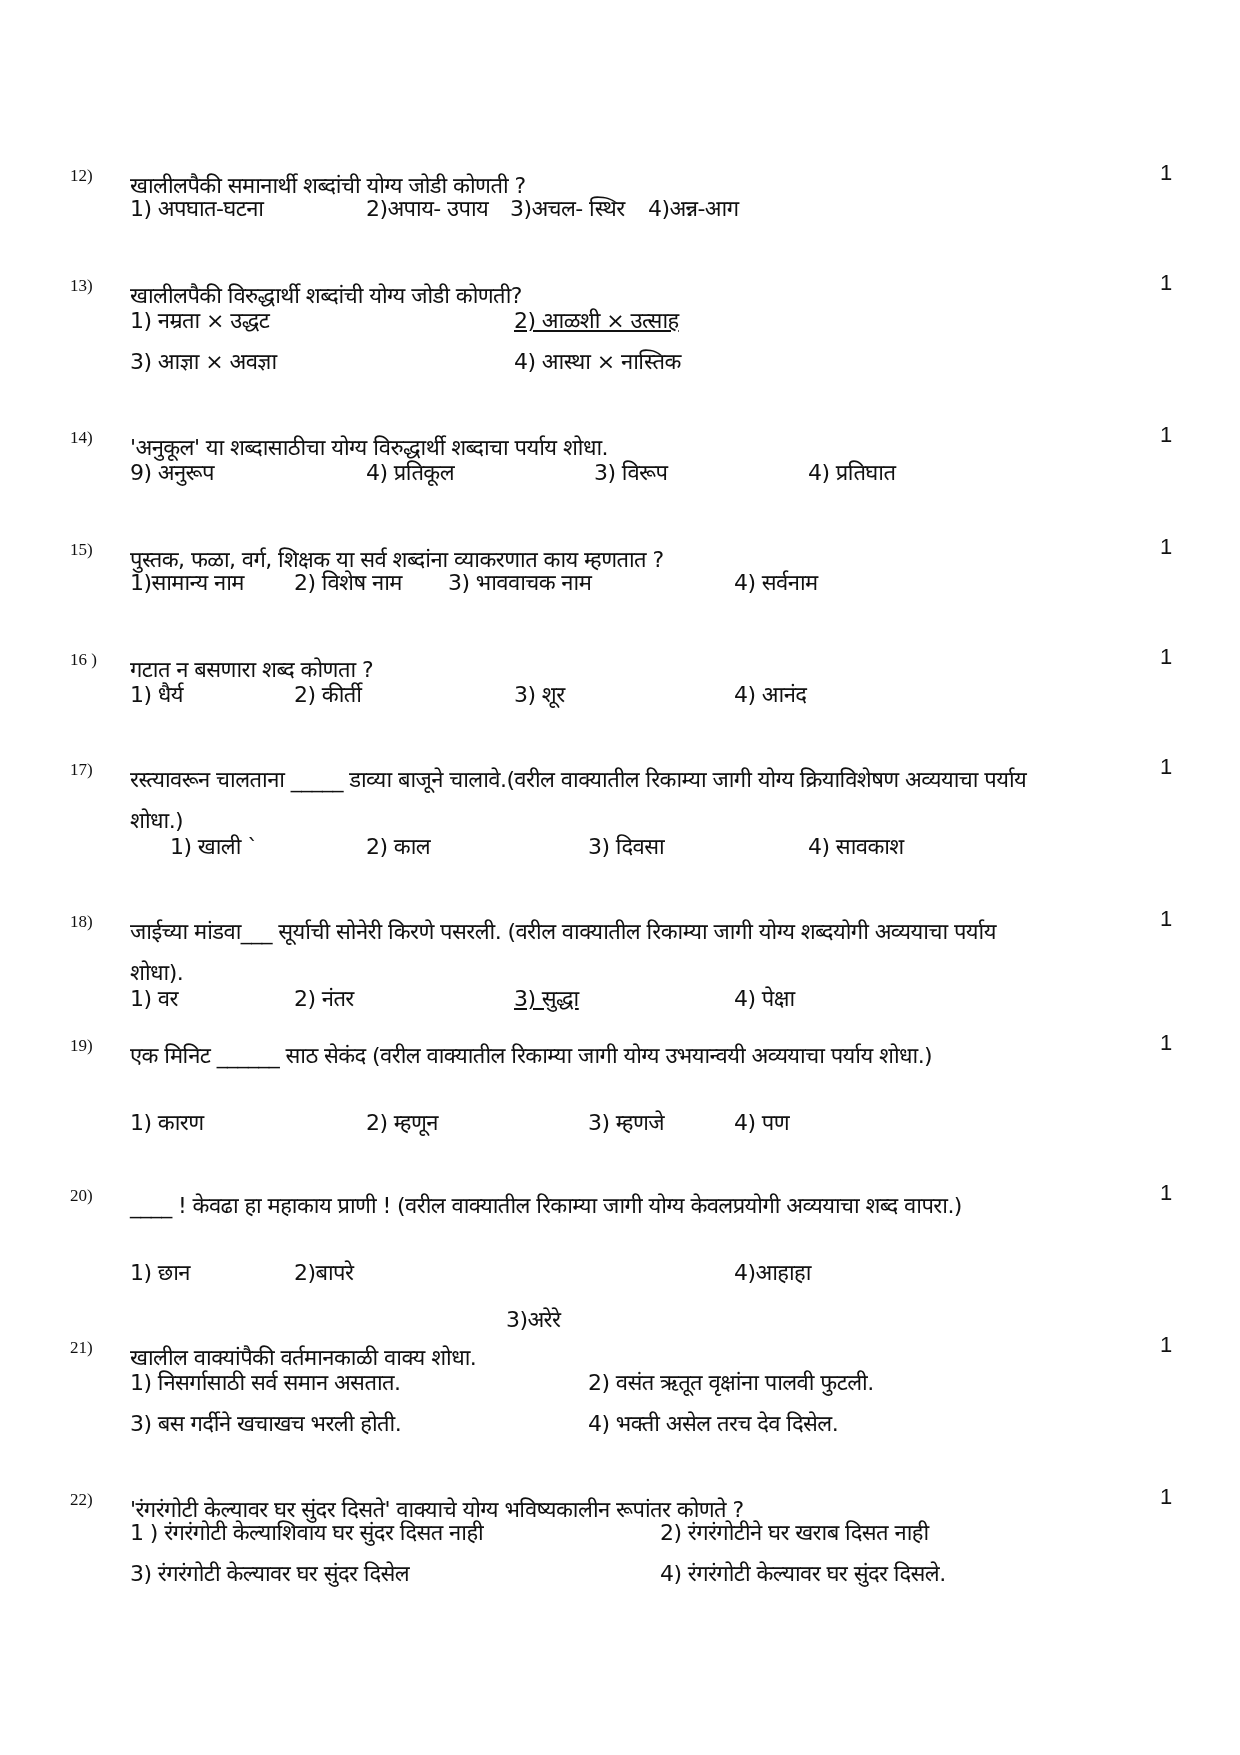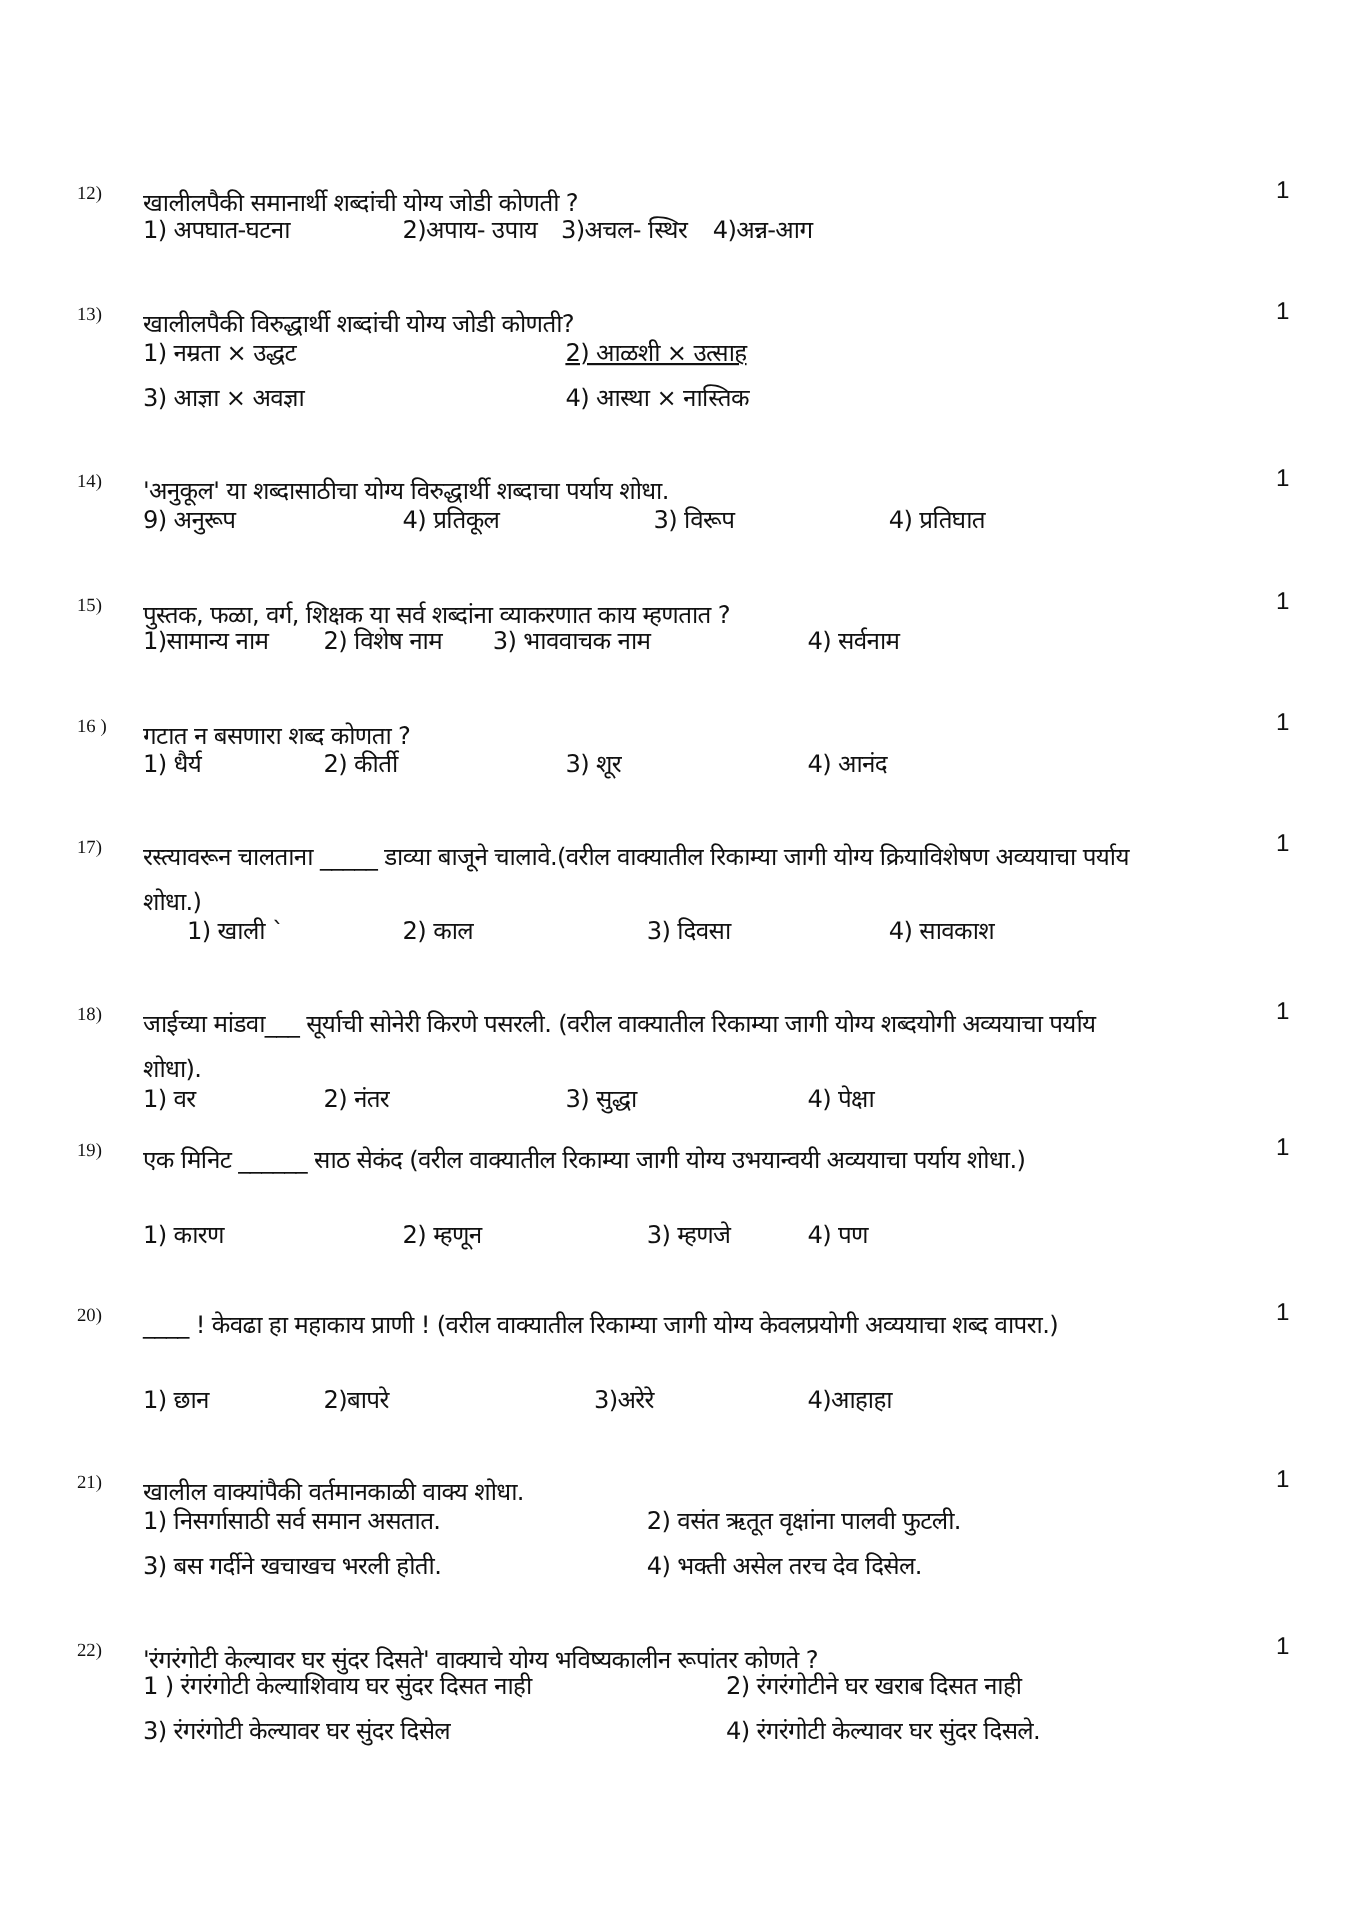--- a/index.html
+++ b/index.html
@@ -100,21 +100,21 @@
   </div>
 </div>
 
 <div class="q" style="top:906px;">
   <span class="qnum">18)</span>
   <span class="qtext">जाईच्या मांडवा___  सूर्याची सोनेरी किरणे पसरली. (वरील वाक्यातील रिकाम्या जागी योग्य शब्दयोगी अव्ययाचा पर्याय शोधा).</span>
   <span class="qmark">1</span>
   <div class="opts" style="top:76px;">
     <span class="opt" style="left:0;">1) वर</span>
     <span class="opt" style="left:164px;">2) नंतर</span>
-    <span class="opt" style="left:384px;">3) सुद्धा</span>
+    <span class="opt" style="left:384px;text-decoration:underline;">3) सुद्धा</span>
     <span class="opt" style="left:604px;">4) पेक्षा</span>
   </div>
 </div>
 
 <div class="q" style="top:1030px;">
   <span class="qnum">19)</span>
   <span class="qtext">एक मिनिट ______  साठ सेकंद (वरील वाक्यातील रिकाम्या जागी योग्य उभयान्वयी अव्ययाचा पर्याय शोधा.)</span>
   <span class="qmark">1</span>
   <div class="opts" style="top:76px;">
     <span class="opt" style="left:0;">1) कारण</span>
@@ -124,21 +124,21 @@
   </div>
 </div>
 
 <div class="q" style="top:1180px;">
   <span class="qnum">20)</span>
   <span class="qtext">____ ! केवढा हा महाकाय प्राणी ! (वरील वाक्यातील रिकाम्या जागी योग्य केवलप्रयोगी अव्ययाचा शब्द वापरा.)</span>
   <span class="qmark">1</span>
   <div class="opts" style="top:76px;">
     <span class="opt" style="left:0;">1) छान</span>
     <span class="opt" style="left:164px;">2)बापरे</span>
-    <span class="opt" style="left:410px;">3)अरेरे</span>
+    <span class="opt" style="left:376px;margin-top:47px;">3)अरेरे</span>
     <span class="opt" style="left:604px;">4)आहाहा</span>
   </div>
 </div>
 
 <div class="q" style="top:1332px;">
   <span class="qnum">21)</span>
   <span class="qtext">खालील वाक्यांपैकी वर्तमानकाळी वाक्य शोधा.</span>
   <span class="qmark">1</span>
   <div class="opts" style="top:34px;">
     <span class="opt" style="left:0; top:0;">1) निसर्गासाठी सर्व समान असतात.</span>

